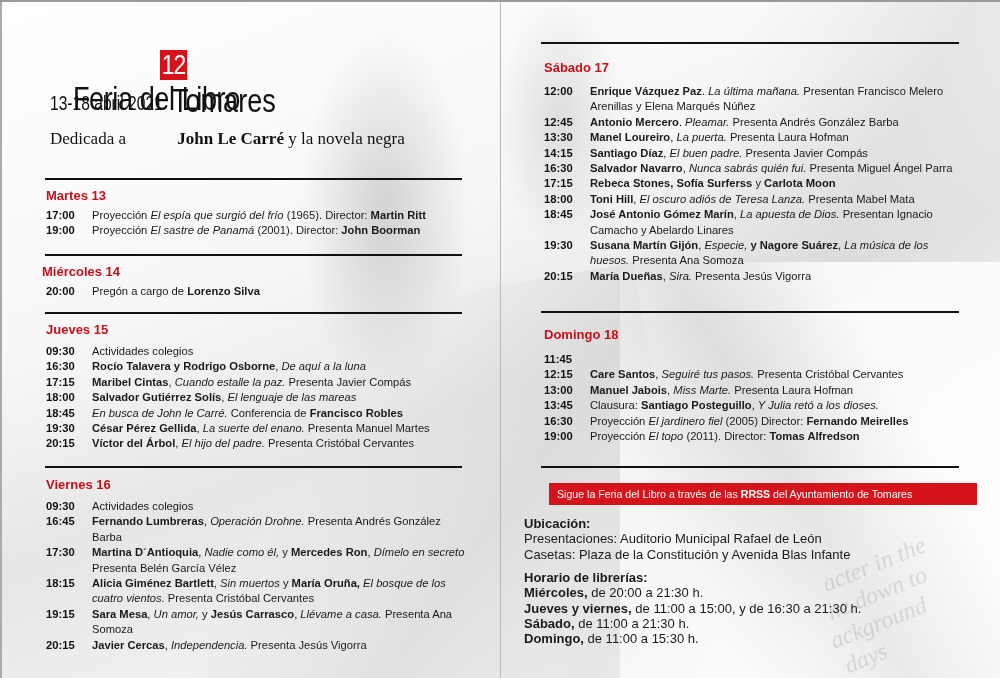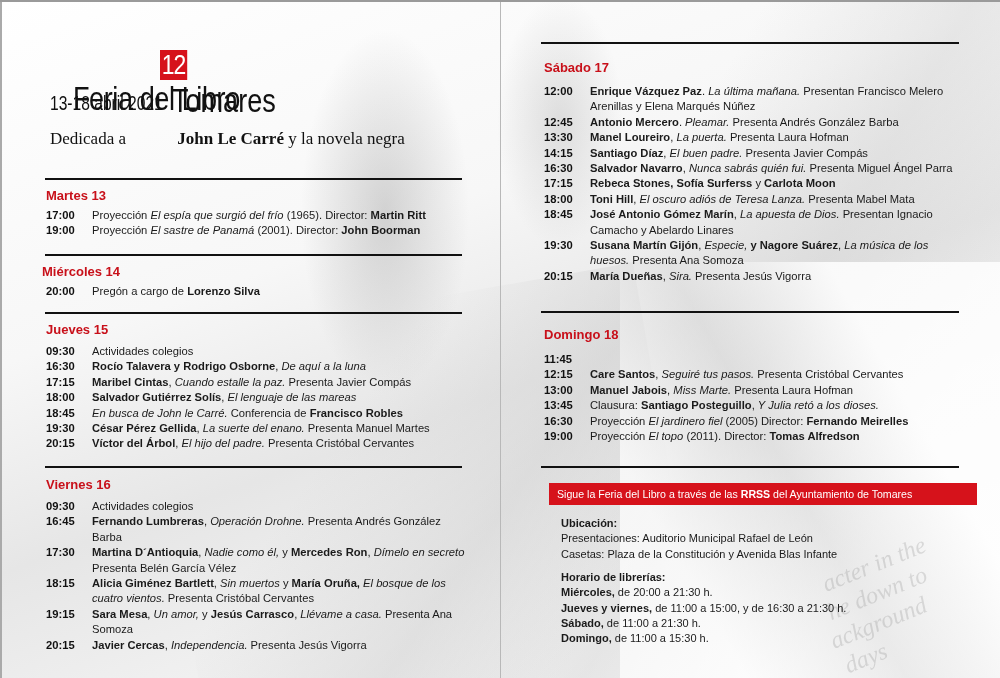--- a/index.html
+++ b/index.html
@@ -82,21 +82,21 @@
     .desc b { font-weight: bold; }
     .desc i { }
 
     .rrss {
       position: absolute; left: 549px; top: 481px; width: 428px; height: 22px;
       background: #d6121b; color: #fff; font-size: 10.6px; line-height: 22px; padding-left: 8px;
       white-space: nowrap;
     }
     .rrss b { font-weight: bold; }
 
-    .info { position: absolute; left: 561px; font-size: 11px; line-height: 15.3px; color: #1a1a1a; }
+    .info { position: absolute; left: 524px; font-size: 13px; line-height: 15.3px; color: #1a1a1a; }
     .info .h { font-weight: bold; }
     .info b { font-weight: bold; }
   </style>
 </head>
 <body>
 
 <div class="spread">
   <div class="shade-a"></div>
   <div class="shade-b"></div>
 

